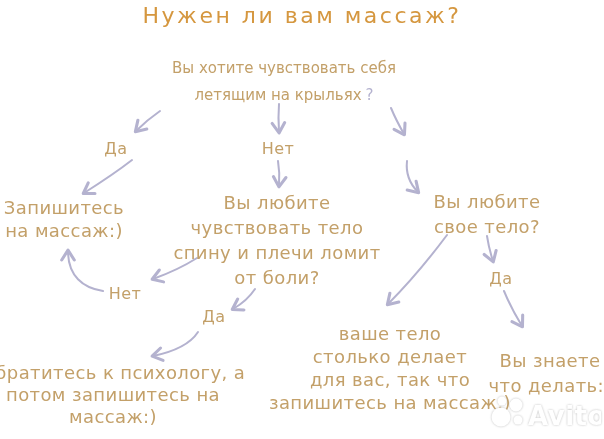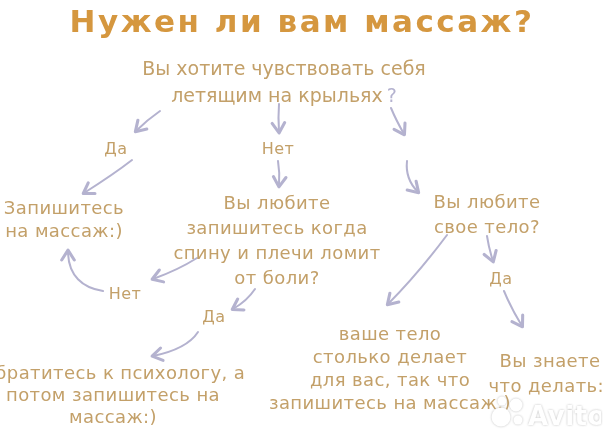--- a/index.html
+++ b/index.html
@@ -2,25 +2,25 @@
 <html style="--title: #d5973f; --text: #c3a069; --arrow: #b4b2cf; --question-mark: #b4b2cf; --watermark: #ffffff;"><head>
 <meta charset="utf-8">
 <style>
   html,body{margin:0;padding:0;background:#ffffff;}
   .canvas{
     position:relative;width:604px;height:439px;background:#ffffff;overflow:hidden;
     font-family:"DejaVu Sans",sans-serif;
   }
   .node{position:absolute;transform:translateX(-50%);text-align:center;white-space:nowrap;color:var(--text);}
   .title{
-    font-size:31px;font-weight:bold;letter-spacing:2.5px;color:var(--title);
+    font-size:22px;font-weight:normal;letter-spacing:2.5px;color:var(--title);
   }
   .q{font-size:18px;letter-spacing:0.4px;}
   .q .ln{line-height:25px;}
-  .q1{font-size:19px;}
+  .q1{font-size:15px;}
   .q1 .ln{line-height:27px;}
   .label{font-size:16px;letter-spacing:0.5px;}
   .small .ln{line-height:23px;}
   .psy .ln{line-height:22px;}
   .qmark{color:var(--question-mark);margin-left:4px;}
   .arrows{position:absolute;left:0;top:0;width:604px;height:439px;}
   .arrows path{stroke:var(--arrow);stroke-width:2;fill:none;stroke-linecap:round;}
   .arrows marker path{stroke:var(--arrow);stroke-width:1.7;fill:none;stroke-linecap:round;stroke-linejoin:round;}
   .watermark{
     position:absolute;left:491px;top:393px;
@@ -68,21 +68,21 @@
   <div class="node label" style="left:116px;top:139px">Да</div>
   <div class="node label" style="left:278px;top:139px">Нет</div>
 
   <div class="node q small" style="left:64px;top:196px">
     <div class="ln">Запишитесь</div>
     <div class="ln">на массаж:)</div>
   </div>
 
   <div class="node q" style="left:277px;top:190px">
     <div class="ln">Вы любите</div>
-    <div class="ln">запишитесь когда</div>
+    <div class="ln">чувствовать тело</div>
     <div class="ln">спину и плечи ломит</div>
     <div class="ln">от боли?</div>
   </div>
 
   <div class="node q" style="left:487px;top:189px">
     <div class="ln">Вы любите</div>
     <div class="ln">свое тело?</div>
   </div>
 
   <div class="node label" style="left:125px;top:284px">Нет</div>

